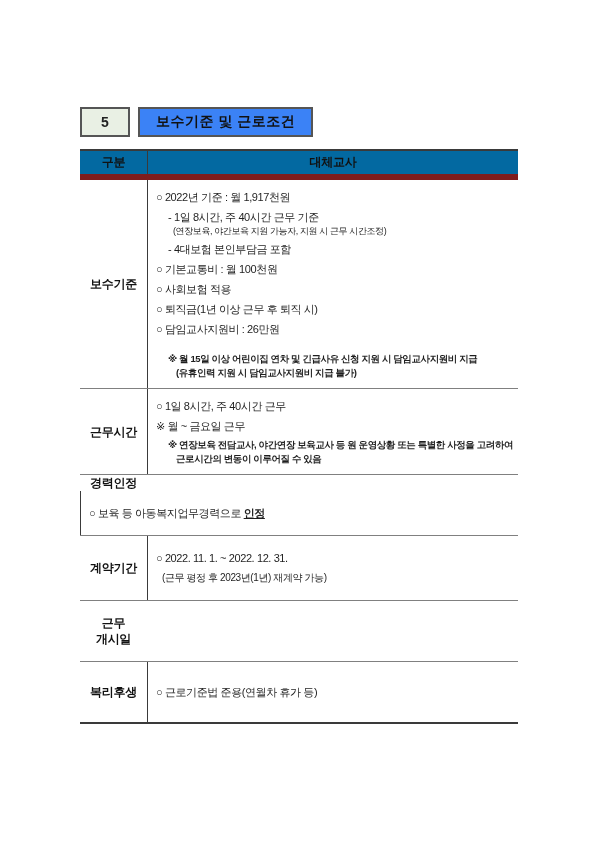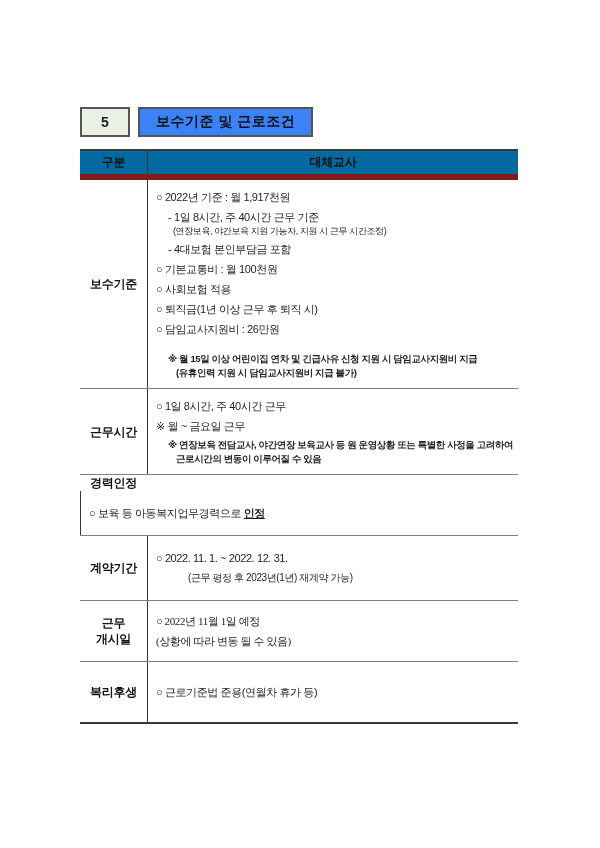--- a/index.html
+++ b/index.html
@@ -123,21 +123,21 @@
     letter-spacing: -0.4px;
     color: #1f1f1f;
     margin: 1.5px 0;
     white-space: nowrap;
   }
   .ln.dash   { padding-left: 12px; }
   .ln.small  { font-size: 9px; padding-left: 17px; line-height: 1.3; margin-top: -1px; }
   .ln.note   { font-size: 9.5px; font-weight: bold; padding-left: 12px; line-height: 1.45; }
   .ln.note-first { margin-top: 12px; }
   .ln.note-cont  { padding-left: 20px; margin-top: -1px; }
-  .ln.paren  { font-size: 10px; padding-left: 6px; margin-left: 26px; }
+  .ln.paren  { font-size: 10px; padding-left: 6px; }
   .em-underline {
     font-weight: bold;
     text-decoration: underline;
   }
 </style>
 </head>
 <body>
 
 <div class="page">
   <div class="content">
@@ -200,24 +200,20 @@
           <div class="ln bullet">○ 2022. 11. 1. ~ 2022. 12. 31.</div>
           <div class="ln paren">(근무 평정 후 2023년(1년) 재계약 가능)</div>
         </div>
       </div>
 
       <div class="trow r6">
         <div class="cell-label">
           <span>근무</span>
           <span>개시일</span>
         </div>
-        <div class="cell-content">
-          <div class="ln bullet">○ 2022년 11월 1일 예정</div>
-          <div class="ln plain">(상황에 따라 변동 될 수 있음)</div>
-        </div>
       </div>
 
       <div class="trow r7">
         <div class="cell-label">복리후생</div>
         <div class="cell-content">
           <div class="ln bullet">○ 근로기준법 준용(연월차 휴가 등)</div>
         </div>
       </div>
 
     </div>

